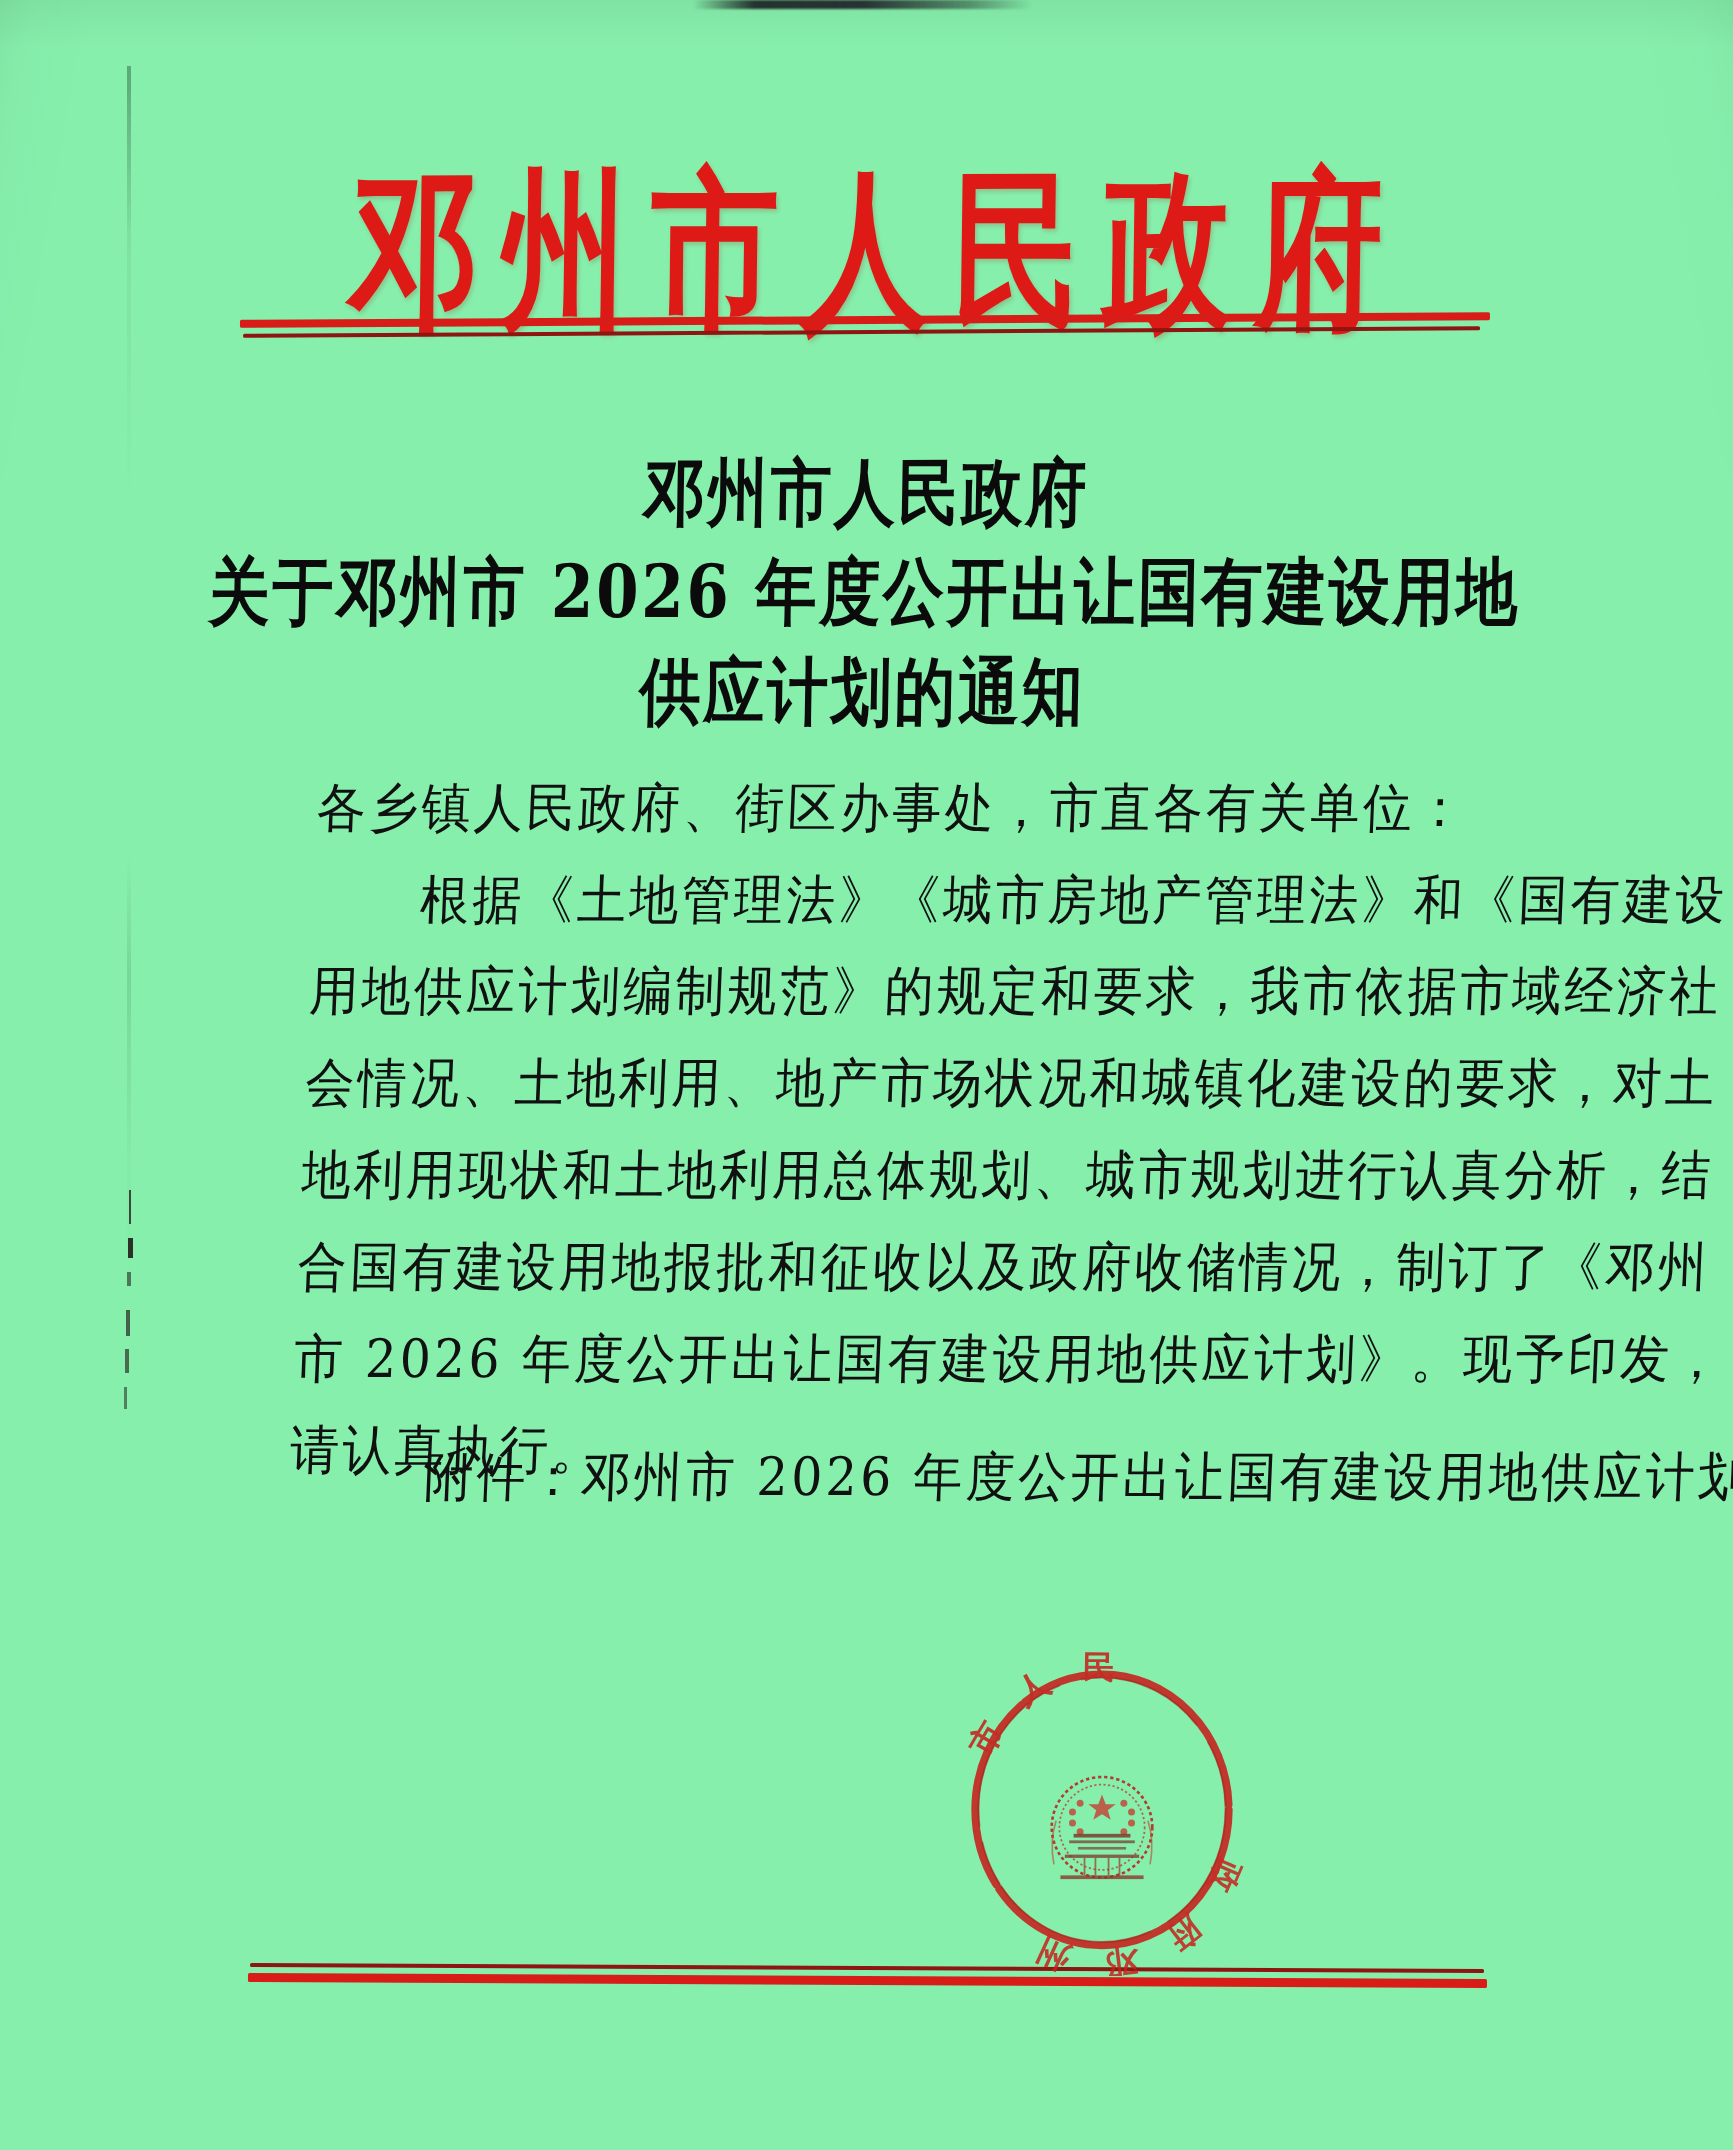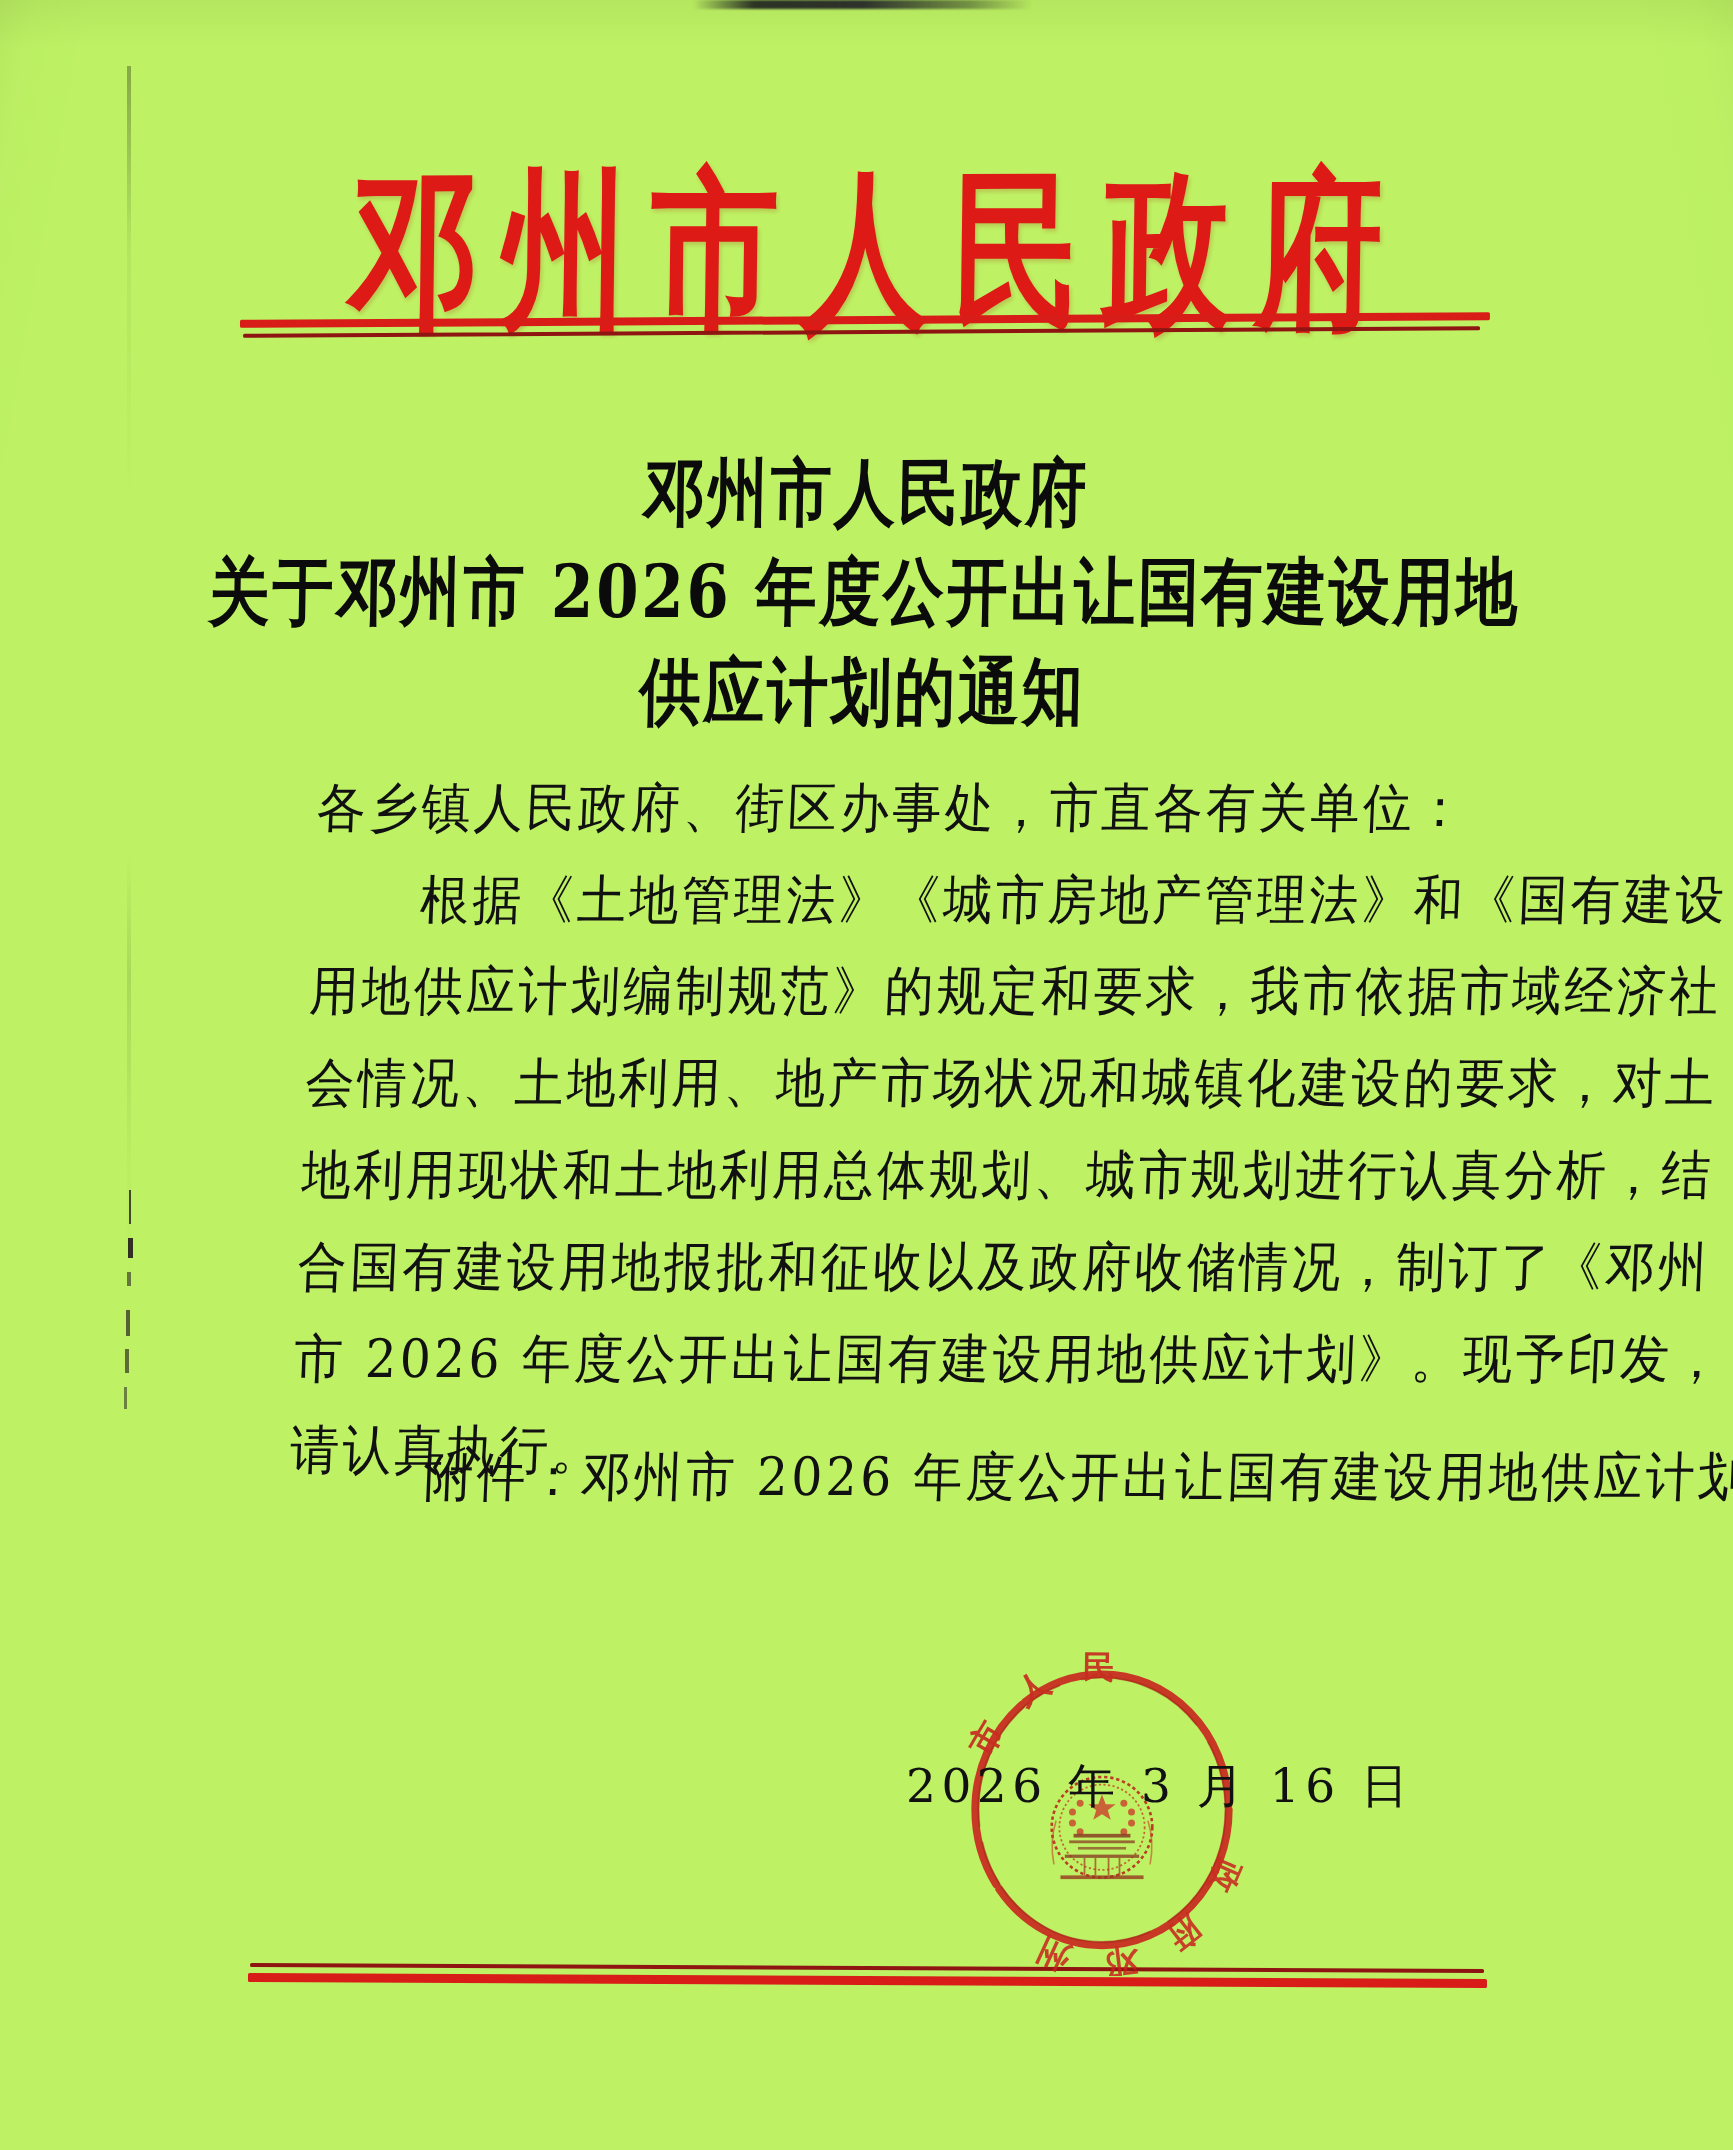--- a/index.html
+++ b/index.html
@@ -6,21 +6,21 @@
   html, body {
     margin: 0;
     padding: 0;
     background: #ffffff;
   }
 
   #page {
     position: relative;
     width: 1734px;
     height: 2151px;
-    background: #bef264;
+    background: #86efac;
     overflow: hidden;
     font-family: "DejaVu Sans", "Liberation Sans", sans-serif;
   }
 
   
   .paper-tone {
     position: absolute;
     inset: 0;
     background:
       linear-gradient(100deg, rgba(0,0,0,0.045) 0px, rgba(0,0,0,0.012) 33px, rgba(0,0,0,0) 98px),
@@ -302,21 +302,20 @@
         <rect x="-38" y="30" width="76" height="3.4" fill="#8e1512" opacity="0.8"></rect>
 
         <g stroke="#c8201c" stroke-width="1.5" fill="none" opacity="0.6">
           <path d="M -42 -20 q -6 18 -2 40"></path>
           <path d="M 42 -20 q 6 18 2 40"></path>
         </g>
       </g>
     </svg>
   </div>
 
-  <div class="sign-date">2026 年 3 月 16 日</div>
 
   <div class="rule-bottom">
     <div class="bar-thin"></div>
     <div class="bar-thick"></div>
   </div>
 
 </div>
 
 
 </body></html>

